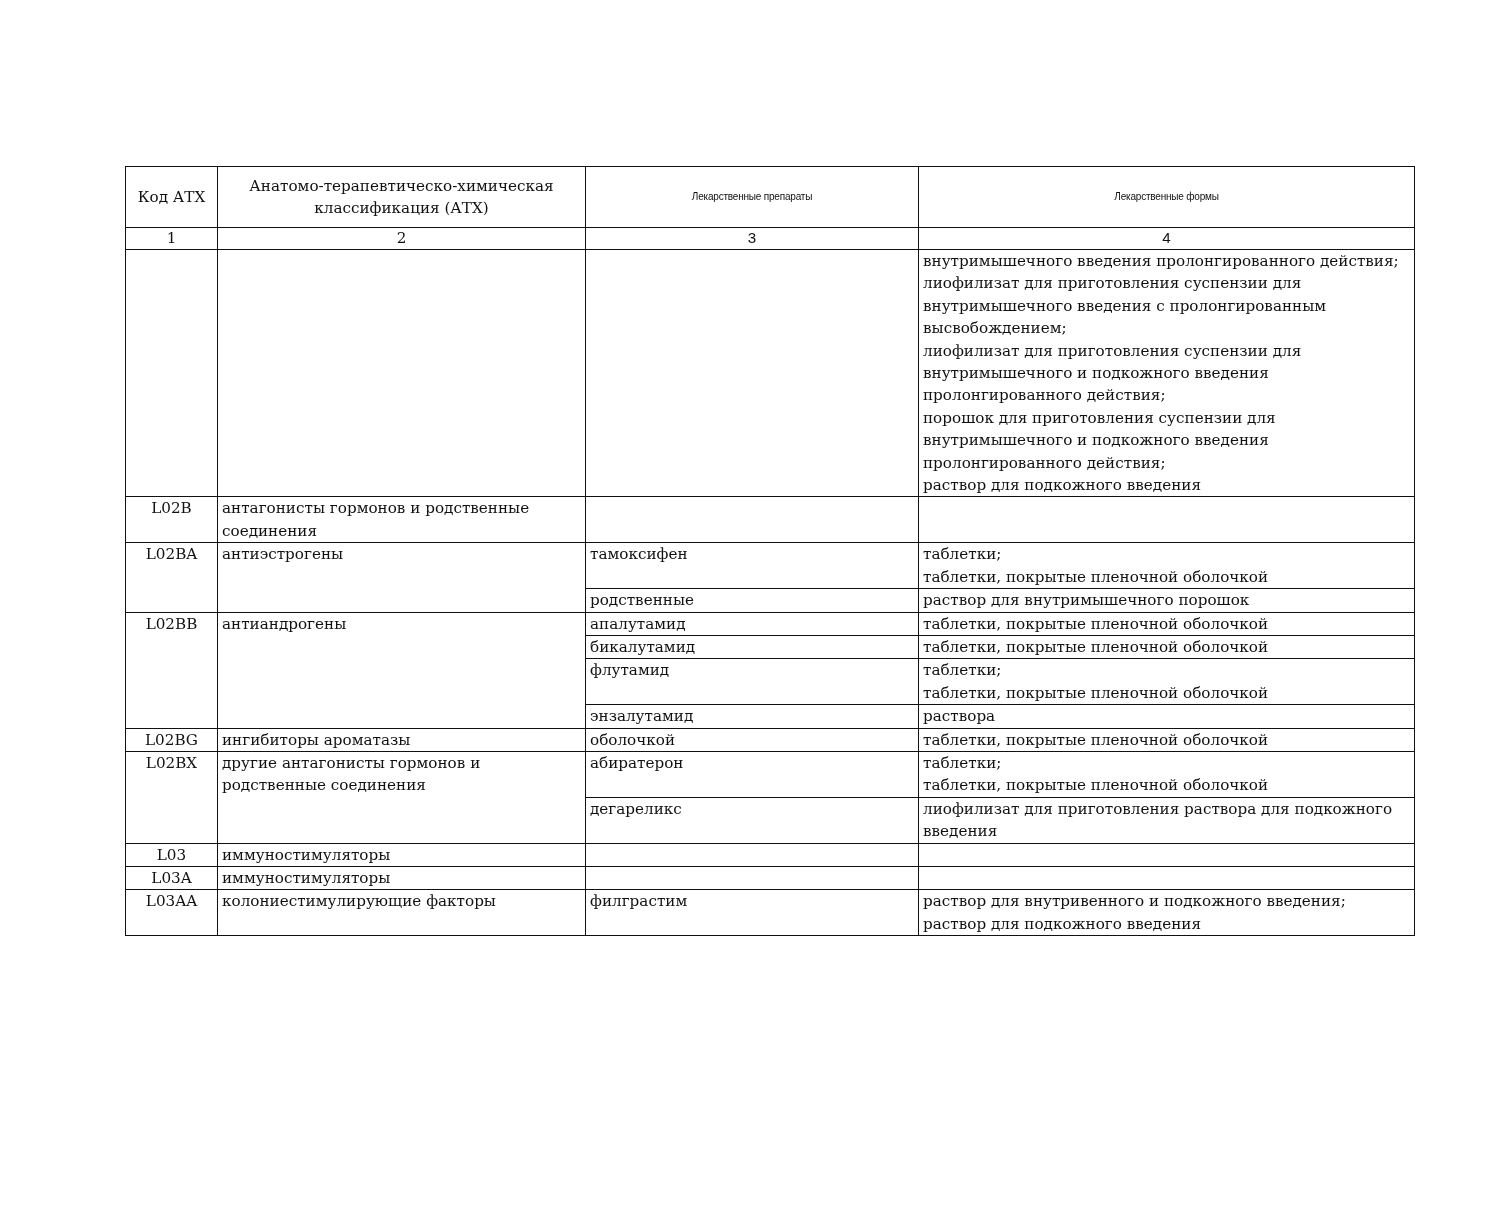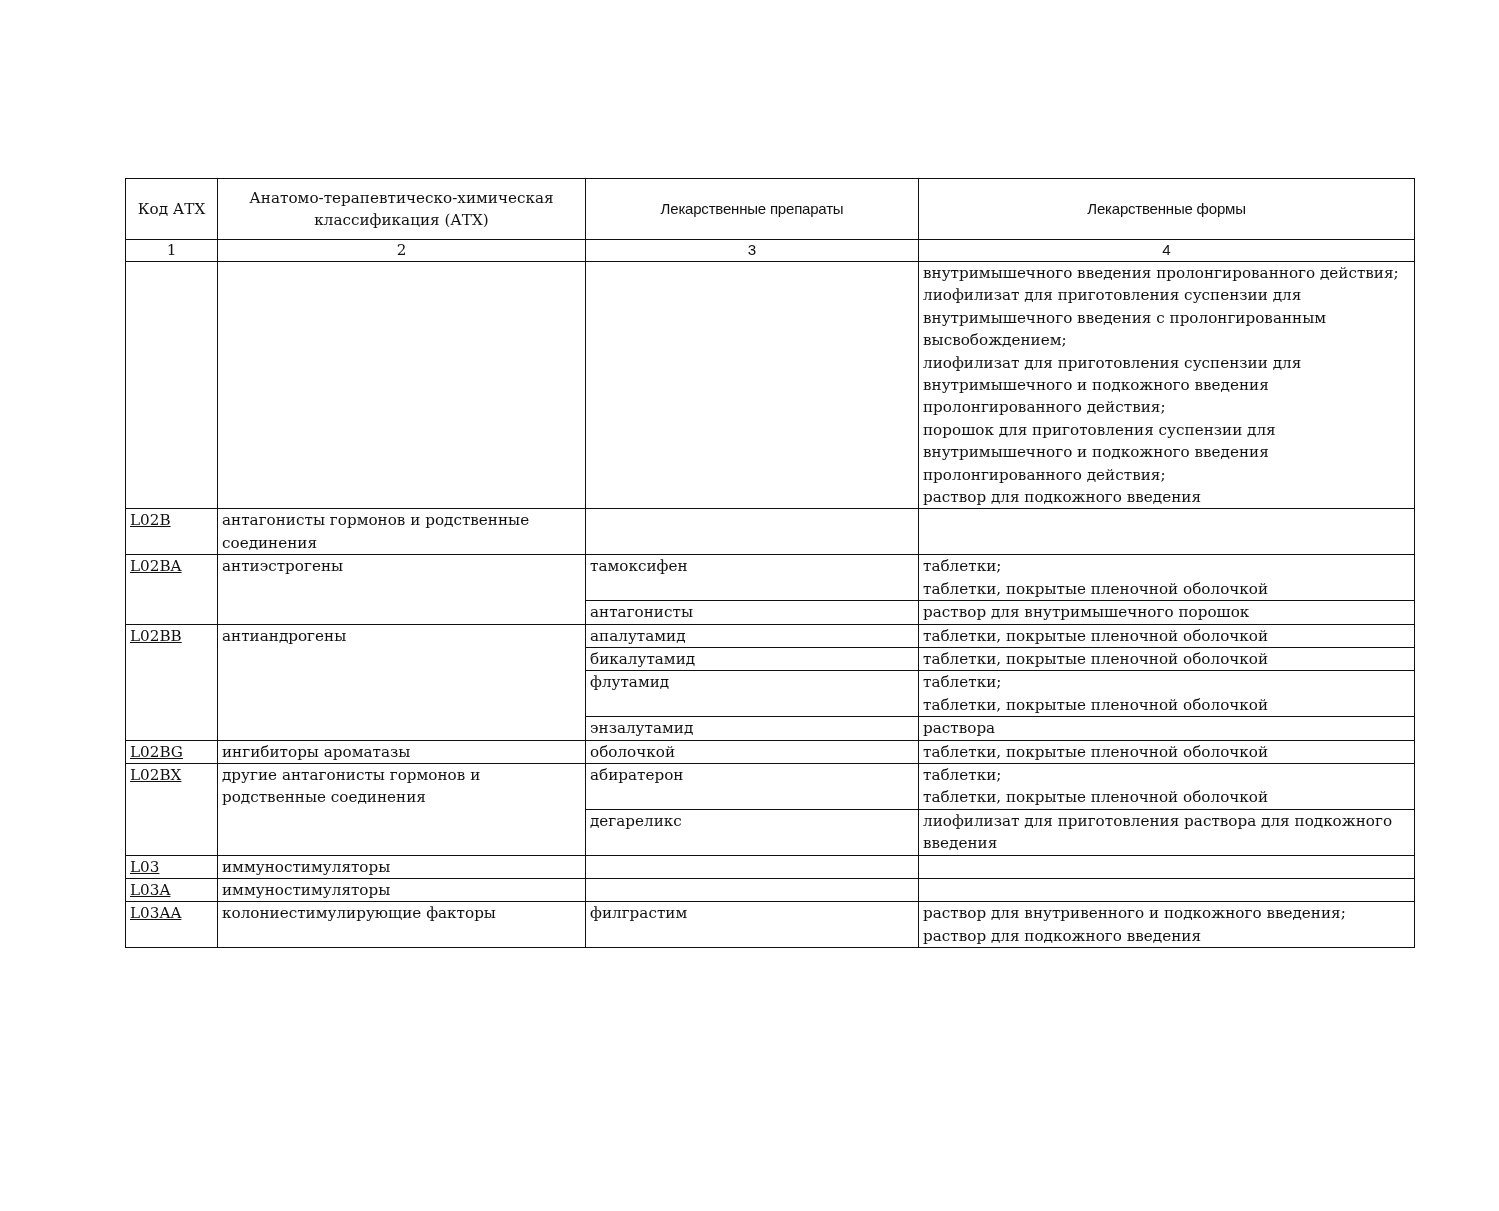--- a/index.html
+++ b/index.html
@@ -1,31 +1,31 @@
 <!DOCTYPE html>
 <html><head>
 <meta charset="utf-8">
 <style>
   html, body { margin: 0; padding: 0; background: #ffffff; }
   body { width: 1499px; height: 1211px; position: relative; overflow: hidden;
          font-family: "DejaVu Serif", "Liberation Serif", serif; color: #111; }
   table.atx {
-    position: absolute; left: 125px; top: 178px; width: 1289px;
+    position: absolute; left: 125px; top: 166px; width: 1289px;
     border-collapse: collapse; table-layout: fixed;
     font-size: 15.2px; line-height: 22.4px;
   }
   table.atx td, table.atx th {
     border: 1.6px solid #111; vertical-align: top; padding: 0 4px;
     font-weight: normal; white-space: pre-line;
   }
   table.atx thead th { vertical-align: middle; text-align: center; height: 60px; padding: 0 10px; }
-  table.atx thead th.c3, table.atx thead th.c4 { font-family: "Liberation Sans", sans-serif; font-size: 15px; letter-spacing: -0.2px; }
+  table.atx thead th.c3, table.atx thead th.c4 { font-family: "Liberation Sans", sans-serif; font-size: 10px; letter-spacing: -0.2px; }
   table.atx tr.nums td { text-align: center; height: 21px; line-height: 20px; }
   table.atx tr.nums td.c3, table.atx tr.nums td.c4 { font-family: "Liberation Sans", sans-serif; }
-  td.code { text-align: left; text-decoration: underline; }
+  td.code { text-align: center; }
   col.col1 { width: 92px; } col.col2 { width: 368px; } col.col3 { width: 333px; } col.col4 { width: 496px; }
   .forms { font-size: 15.2px; margin-top: 12px; }
 </style>
 </head>
 <body>
 
 <table class="atx">
   <colgroup>
       <col class="col1">
       <col class="col2">
@@ -64,21 +64,21 @@
         <td class="forms"></td>
       </tr>
       <tr>
         <td class="code" rowspan="2">L02BA</td>
         <td rowspan="2">антиэстрогены</td>
         <td>тамоксифен</td>
         <td class="forms">таблетки;
 таблетки, покрытые пленочной оболочкой</td>
       </tr>
       <tr>
-        <td>антагонисты</td>
+        <td>родственные</td>
         <td class="forms">раствор для внутримышечного порошок</td>
       </tr>
       <tr>
         <td class="code" rowspan="4">L02BB</td>
         <td rowspan="4">антиандрогены</td>
         <td>апалутамид</td>
         <td class="forms">таблетки, покрытые пленочной оболочкой</td>
       </tr>
       <tr>
         <td>бикалутамид</td>

